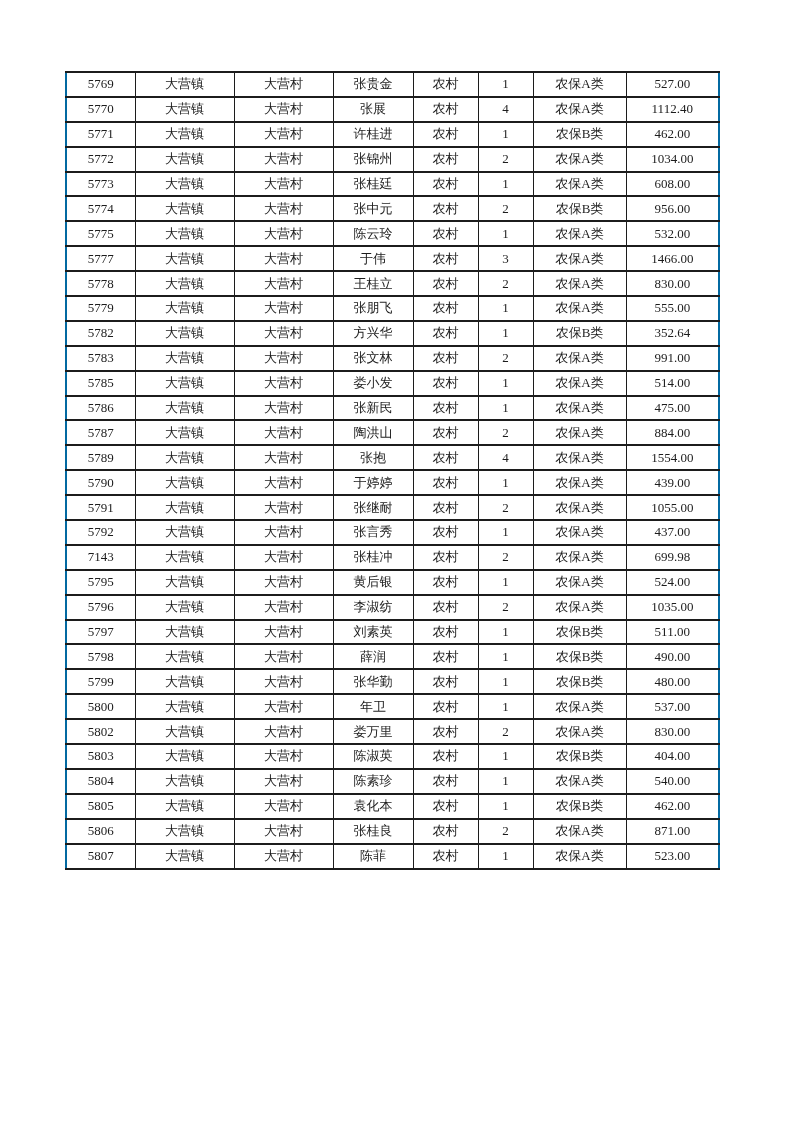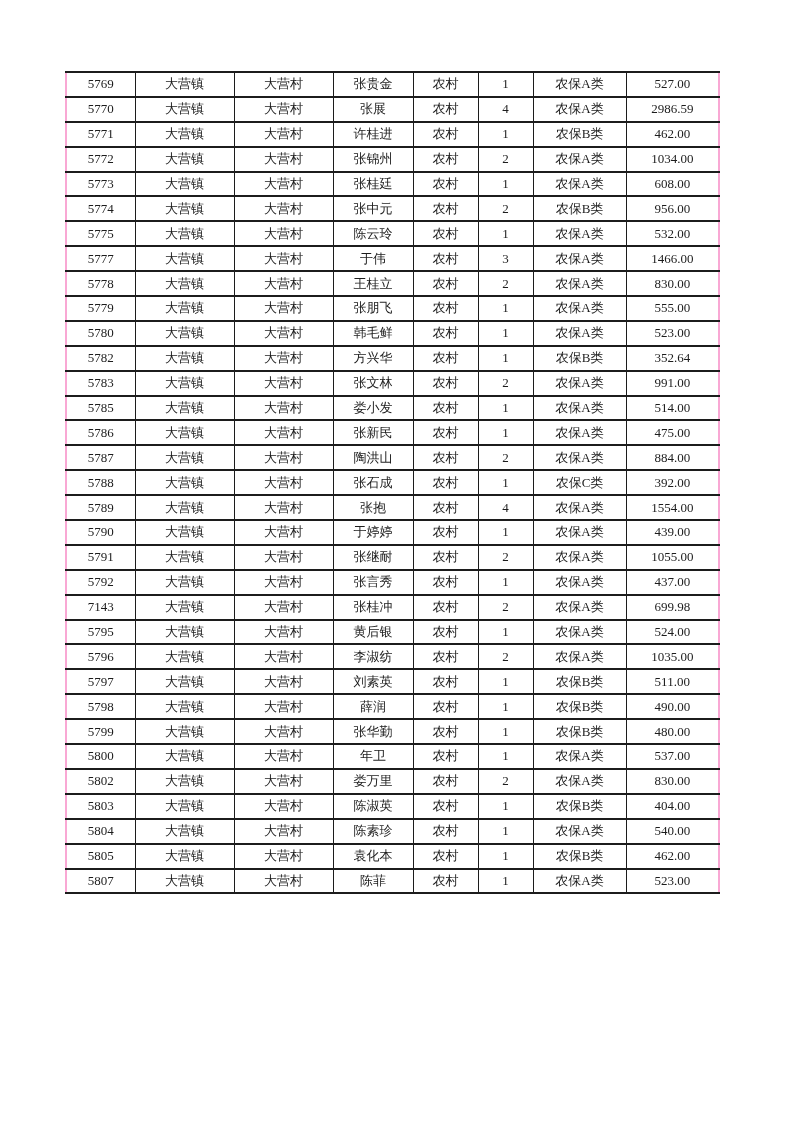--- a/index.html
+++ b/index.html
@@ -15,21 +15,21 @@
     overflow: hidden;
     font-family: "Liberation Serif", "DejaVu Serif", serif;
   }
   table.data-table {
     position: absolute;
     left: 65px;
     top: 71px;
     width: 653px;
     border-collapse: collapse;
     table-layout: fixed;
-    border: 2px solid #f9a8d4;
+    border: 2px solid #0369a1;
   }
   table.data-table td {
     border-left: 1px solid #1c1c1c;
     border-right: 1px solid #1c1c1c;
     border-top: 2px solid #1c1c1c;
     border-bottom: 2px solid #1c1c1c;
     height: 22.9px;
     padding: 0 2px;
     text-align: center;
     vertical-align: middle;
@@ -66,21 +66,21 @@
           <td>527.00</td>
         </tr>
         <tr>
           <td>5770</td>
           <td>大营镇</td>
           <td>大营村</td>
           <td>张展</td>
           <td>农村</td>
           <td>4</td>
           <td>农保A类</td>
-          <td>2986.59</td>
+          <td>1112.40</td>
         </tr>
         <tr>
           <td>5771</td>
           <td>大营镇</td>
           <td>大营村</td>
           <td>许桂进</td>
           <td>农村</td>
           <td>1</td>
           <td>农保B类</td>
           <td>462.00</td>
@@ -149,30 +149,20 @@
           <td>5779</td>
           <td>大营镇</td>
           <td>大营村</td>
           <td>张朋飞</td>
           <td>农村</td>
           <td>1</td>
           <td>农保A类</td>
           <td>555.00</td>
         </tr>
         <tr>
-          <td>5780</td>
-          <td>大营镇</td>
-          <td>大营村</td>
-          <td>韩毛鲜</td>
-          <td>农村</td>
-          <td>1</td>
-          <td>农保A类</td>
-          <td>523.00</td>
-        </tr>
-        <tr>
           <td>5782</td>
           <td>大营镇</td>
           <td>大营村</td>
           <td>方兴华</td>
           <td>农村</td>
           <td>1</td>
           <td>农保B类</td>
           <td>352.64</td>
         </tr>
         <tr>
@@ -209,30 +199,20 @@
           <td>5787</td>
           <td>大营镇</td>
           <td>大营村</td>
           <td>陶洪山</td>
           <td>农村</td>
           <td>2</td>
           <td>农保A类</td>
           <td>884.00</td>
         </tr>
         <tr>
-          <td>5788</td>
-          <td>大营镇</td>
-          <td>大营村</td>
-          <td>张石成</td>
-          <td>农村</td>
-          <td>1</td>
-          <td>农保C类</td>
-          <td>392.00</td>
-        </tr>
-        <tr>
           <td>5789</td>
           <td>大营镇</td>
           <td>大营村</td>
           <td>张抱</td>
           <td>农村</td>
           <td>4</td>
           <td>农保A类</td>
           <td>1554.00</td>
         </tr>
         <tr>
@@ -367,20 +347,30 @@
         </tr>
         <tr>
           <td>5805</td>
           <td>大营镇</td>
           <td>大营村</td>
           <td>袁化本</td>
           <td>农村</td>
           <td>1</td>
           <td>农保B类</td>
           <td>462.00</td>
+        </tr>
+        <tr>
+          <td>5806</td>
+          <td>大营镇</td>
+          <td>大营村</td>
+          <td>张桂良</td>
+          <td>农村</td>
+          <td>2</td>
+          <td>农保A类</td>
+          <td>871.00</td>
         </tr>
         <tr>
           <td>5807</td>
           <td>大营镇</td>
           <td>大营村</td>
           <td>陈菲</td>
           <td>农村</td>
           <td>1</td>
           <td>农保A类</td>
           <td>523.00</td>

